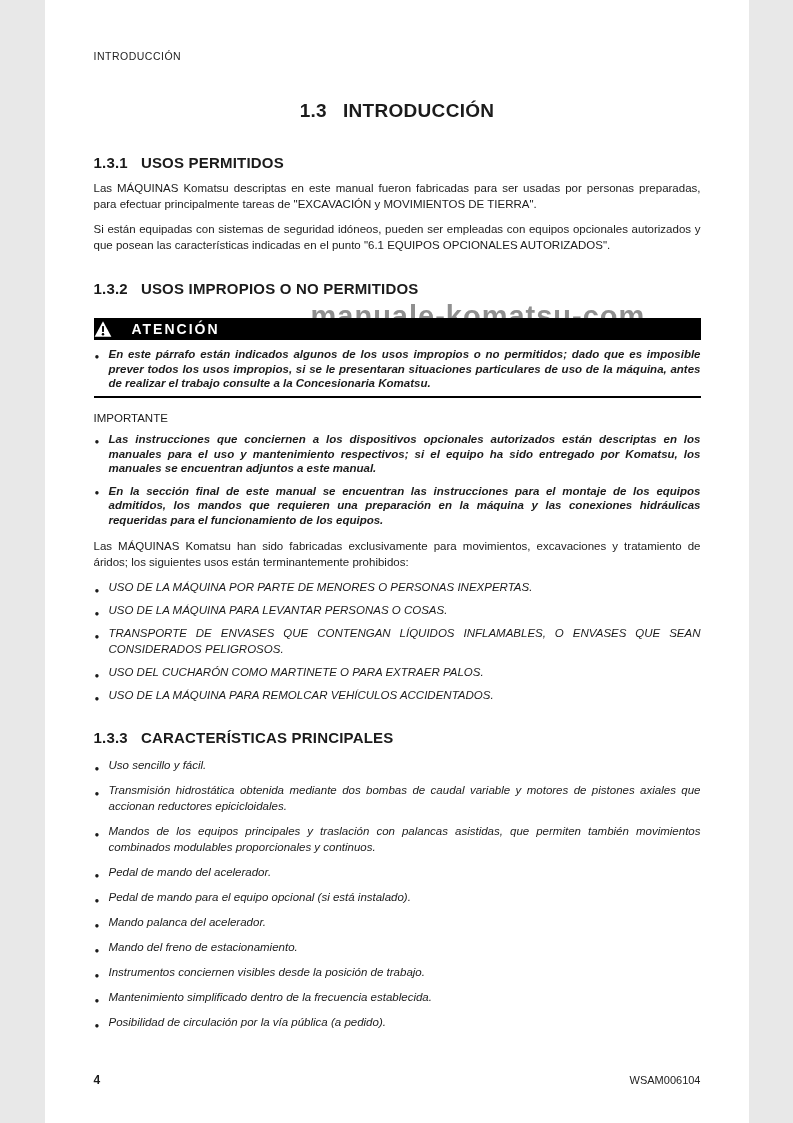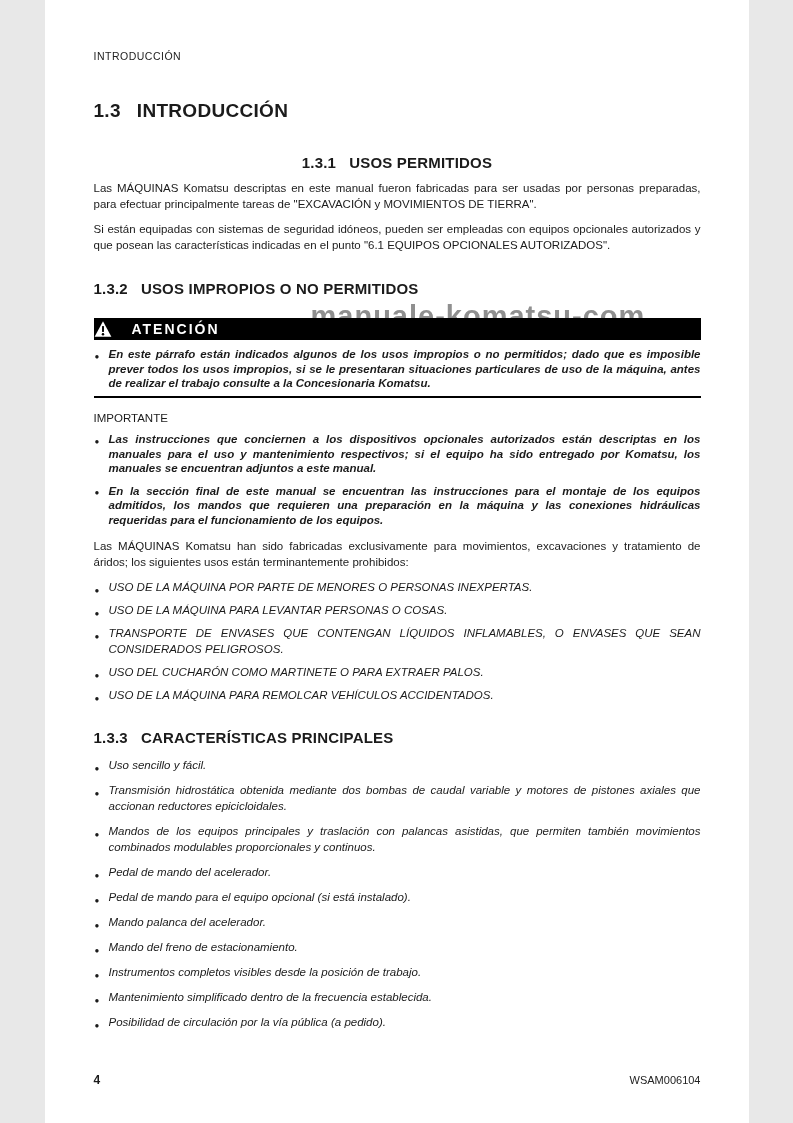--- a/index.html
+++ b/index.html
@@ -4,25 +4,25 @@
 <style>
   * { margin:0; padding:0; box-sizing:border-box; }
   html,body { background:#e8e8e8; }
   .page {
     width:704px; height:1123px; background:#ffffff; position:relative;
     padding:0 48px 0 49px; color:#1b1b1b;
     font-family:"Liberation Sans","DejaVu Sans",sans-serif;
     overflow:hidden; margin:0 auto;
   }
   .running-header { padding-top:50px; font-size:10.5px; letter-spacing:.5px; color:#222; }
-  h1.doc-title { margin-top:38px; font-size:19px; font-weight:bold; letter-spacing:.3px; }
+  h1.doc-title { margin-top:38px; font-size:19px; font-weight:bold; letter-spacing:.3px;text-align:center; }
   h1.doc-title .num { display:inline-block; margin-right:16px; }
   h2.sec-heading { font-size:15px; font-weight:bold; letter-spacing:.2px; }
   h2.sec-heading .num { display:inline-block; margin-right:13px; }
-  .h2-permitted { margin-top:32px;text-align:center; }
+  .h2-permitted { margin-top:32px; }
   .h2-improper  { margin-top:27px; }
   .h2-features  { margin-top:26px; }
   p.body-par { margin-top:9px; font-size:11.5px; line-height:16px; text-align:justify; }
   p.body-par.intro { margin-top:11px; }
 
   .watermark {
     position:absolute; top:300px; left:266px; z-index:0;
     font-size:29px; font-weight:bold; color:#8f8f8f; letter-spacing:1px;
     white-space:nowrap;
   }
@@ -161,21 +161,21 @@
     <div class="bullet">
         <span class="dot"></span>
         <span class="txt">Mando palanca del acelerador.</span>
       </div>
     <div class="bullet">
         <span class="dot"></span>
         <span class="txt">Mando del freno de estacionamiento.</span>
       </div>
     <div class="bullet">
         <span class="dot"></span>
-        <span class="txt">Instrumentos completos visibles desde la posición de trabajo.</span>
+        <span class="txt">Instrumentos conciernen visibles desde la posición de trabajo.</span>
       </div>
     <div class="bullet">
         <span class="dot"></span>
         <span class="txt">Mantenimiento simplificado dentro de la frecuencia establecida.</span>
       </div>
     <div class="bullet">
         <span class="dot"></span>
         <span class="txt">Posibilidad de circulación por la vía pública (a pedido).</span>
       </div>
   </div>

